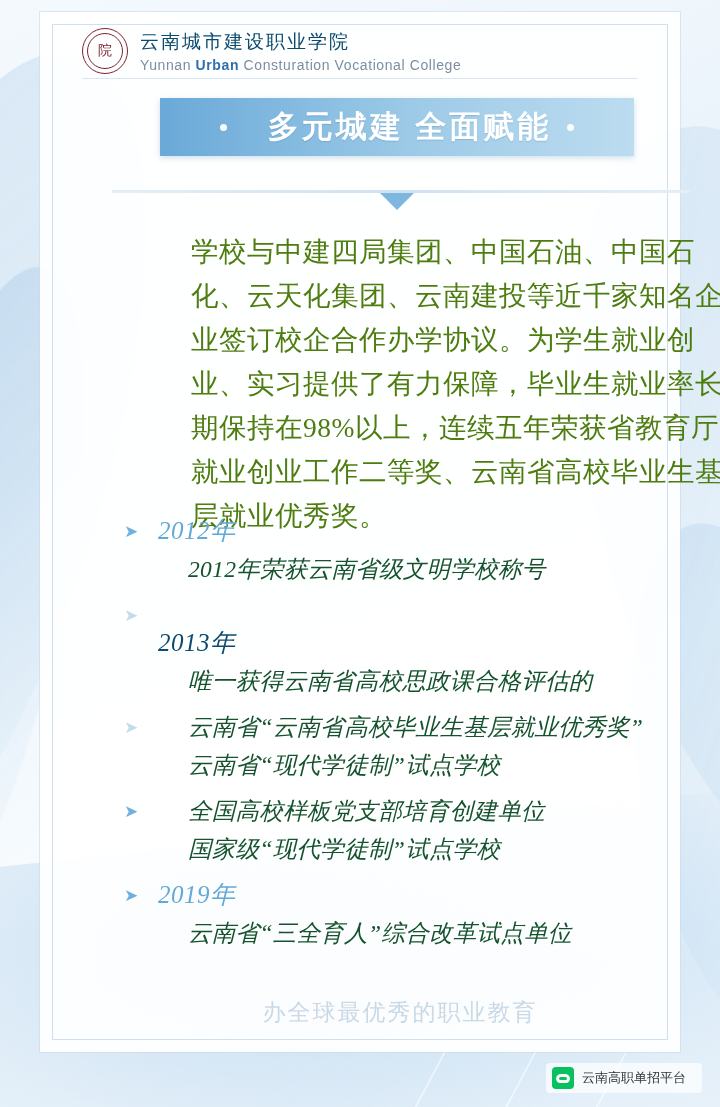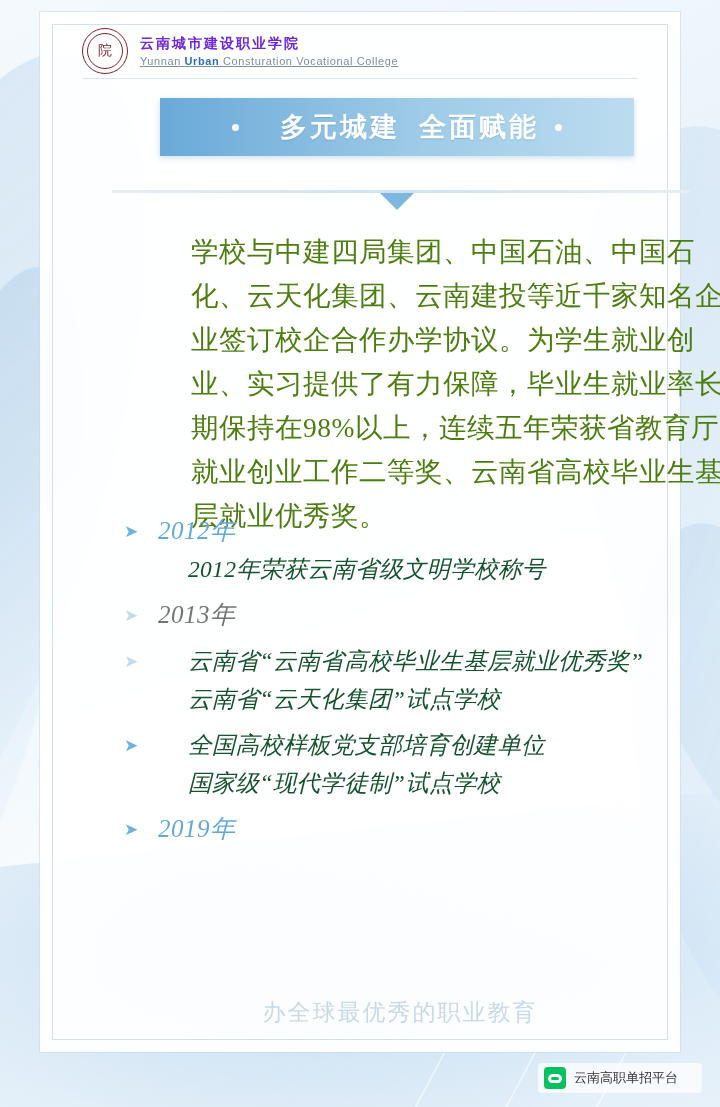--- a/index.html
+++ b/index.html
@@ -126,33 +126,32 @@
     border: 1px solid #7d2230;
   }
   .logo-seal .seal-mark {
     font-size: 14px;
     color: #7d2230;
     line-height: 1;
     font-family: "Liberation Serif", serif;
   }
   .logo-text { display: flex; flex-direction: column; gap: 2px; }
   .logo-cn {
+    font-size: 19px;
+    letter-spacing: 2px;
+    color: #0c4a6e;
+    font-family: "Liberation Serif", serif;
+    font-weight: normal;
+    white-space: nowrap;
+  }
+  .logo-en {
     font-size: 14px;
-    letter-spacing: 2px;
-    color: #6d28d9;
-    font-family: "Liberation Serif", serif;
-    font-weight: bold;
-    white-space: nowrap;
-  }
-  .logo-en {
-    font-size: 11px;
     letter-spacing: .6px;
     color: #7d8ea0;
     white-space: nowrap;
-    text-decoration: underline;
   }
   .logo-en .hl { color: #2f6fb0; font-weight: bold; }
   .logo-rule {
     position: absolute;
     left: 42px;
     top: 66px;
     width: 556px;
     height: 1px;
     background: #d9e6f1;
   }
@@ -173,24 +172,24 @@
   }
   .banner-dot {
     width: 7px; height: 7px;
     background: #ffffff;
     border-radius: 50%;
     opacity: .95;
     flex: none;
   }
   .banner-title {
     color: #ffffff;
-    font-size: 27px;
+    font-size: 31px;
     font-weight: bold;
     letter-spacing: 3px;
-    font-family: Liberation Mono, monospace;
+    font-family: Liberation Sans, sans-serif;
     white-space: nowrap;
     text-shadow: 0 1px 1px rgba(60,110,150,0.25);
     margin-left: 25px;
   }
 
   
   .divider {
     position: absolute;
     left: 72px;
     top: 178px;
@@ -245,21 +244,21 @@
   }
   .tl-arrow.dim { color: #c3dced; }
   .tl-body { flex: 1; font-style: italic; }
   .tl-year {
     font-family: "Liberation Serif", serif;
     font-size: 25px;
     color: #63a9d6;
     line-height: 38px;
     letter-spacing: .5px;
   }
-  .tl-year.dim { color: #737373; }
+  .tl-year.dim { color: #0c4a6e; margin-top: 28px; }
   .tl-line {
     font-family: "Liberation Serif", serif;
     font-size: 23.5px;
     color: #14532d;
     line-height: 38px;
     letter-spacing: .3px;
     padding-left: 30px;
   }
 
   
@@ -274,21 +273,21 @@
     color: #c9d9e6;
     letter-spacing: 2px;
   }
 
   
   .badge {
     position: absolute;
     right: 18px;
     bottom: 14px;
     height: 30px;
-    padding: 0 24px 0 6px;
+    padding: 0 16px 0 6px;
     background: rgba(255,255,255,0.72);
     border-radius: 4px;
     display: flex;
     align-items: center;
     gap: 8px;
   }
   .badge-qr {
     width: 22px; height: 22px;
     background: #07c160;
     border-radius: 4px;
@@ -362,40 +361,42 @@
           <div class="tl-arrow">➤</div>
           <div class="tl-body">
             <div class="tl-year">2012年</div>
             <div class="tl-line">2012年荣获云南省级文明学校称号</div>
           </div>
         </div>
         <div class="tl-item">
           <div class="tl-arrow dim">➤</div>
           <div class="tl-body">
             <div class="tl-year dim">2013年</div>
+            <div class="tl-line">唯一获得云南省高校思政课合格评估的</div>
           </div>
         </div>
         <div class="tl-item">
           <div class="tl-arrow dim">➤</div>
           <div class="tl-body">
             <div class="tl-line">云南省“云南省高校毕业生基层就业优秀奖”</div>
-            <div class="tl-line">云南省“云天化集团”试点学校</div>
+            <div class="tl-line">云南省“现代学徒制”试点学校</div>
           </div>
         </div>
         <div class="tl-item">
           <div class="tl-arrow">➤</div>
           <div class="tl-body">
             <div class="tl-line">全国高校样板党支部培育创建单位</div>
             <div class="tl-line">国家级“现代学徒制”试点学校</div>
           </div>
         </div>
         <div class="tl-item">
           <div class="tl-arrow">➤</div>
           <div class="tl-body">
             <div class="tl-year">2019年</div>
+            <div class="tl-line">云南省“三全育人”综合改革试点单位</div>
           </div>
         </div>
       </div>
 
     <div class="slogan">办全球最优秀的职业教育</div>
   </div>
 
   <div class="badge">
     <span class="badge-qr"></span>
     <span class="badge-text">云南高职单招平台</span>

